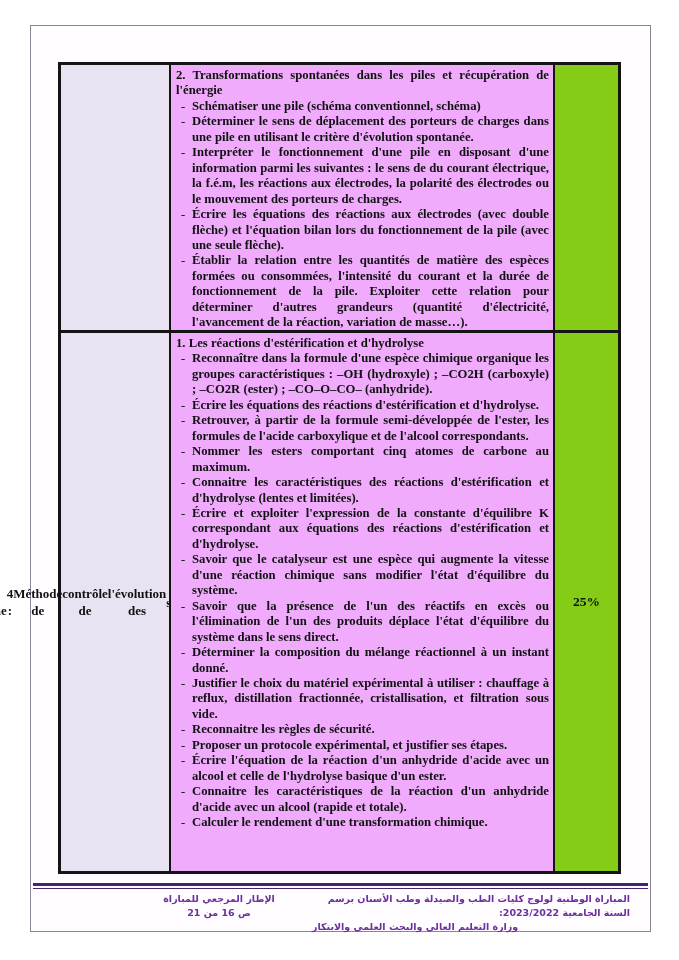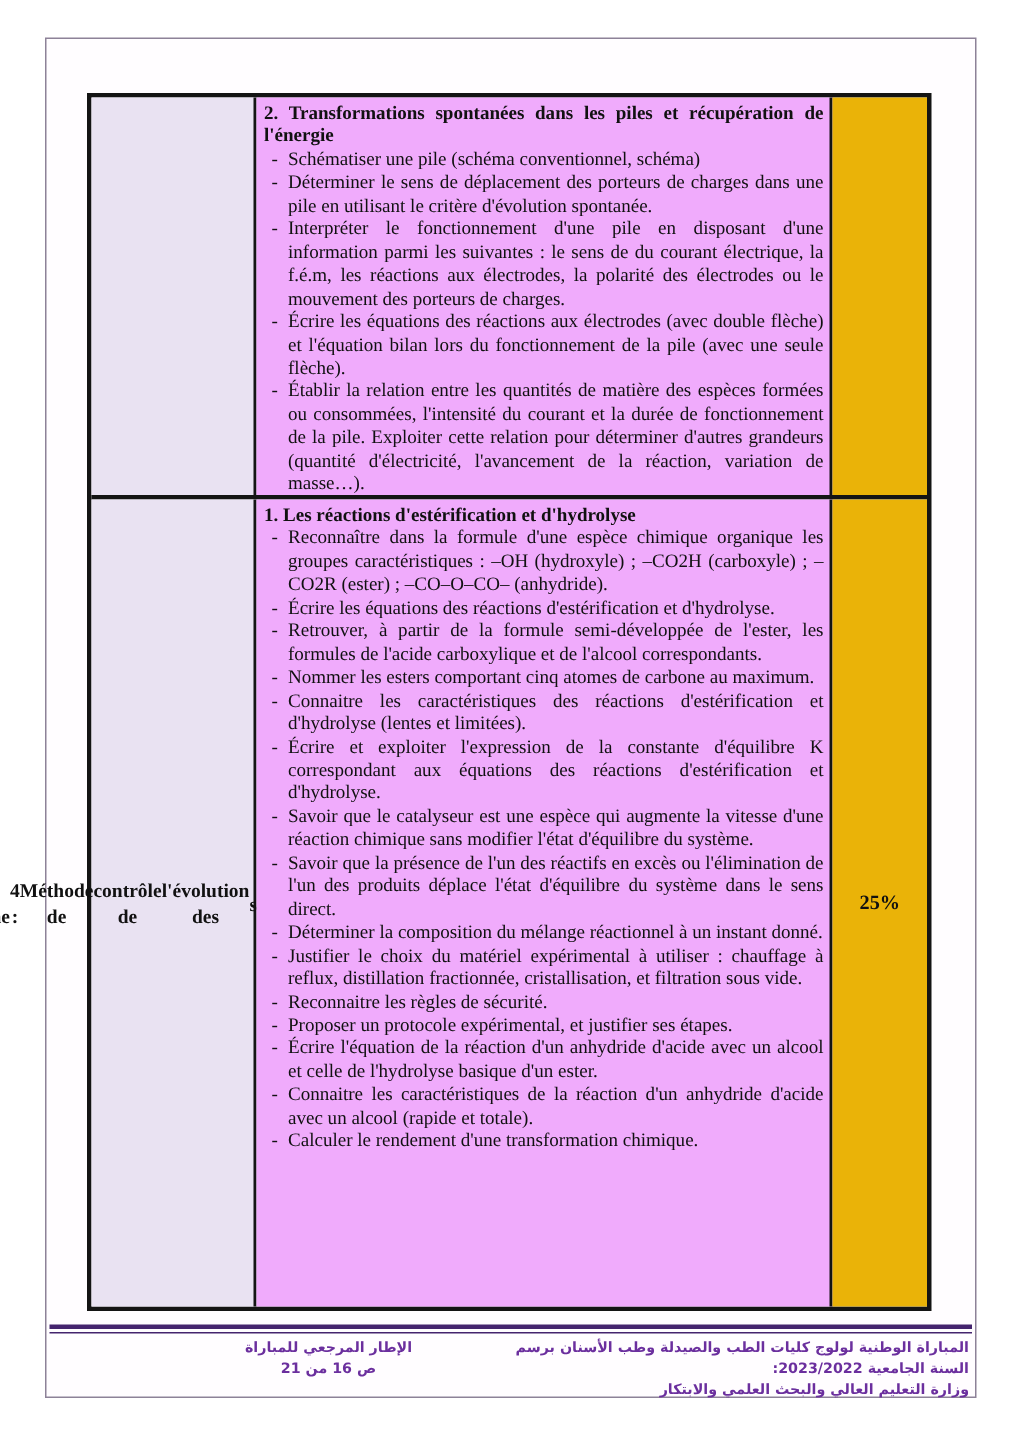--- a/index.html
+++ b/index.html
@@ -23,41 +23,41 @@
   .cell.domain{
     width:110px;flex:0 0 110px;background:#e9e2f2;border-right:2px solid #141414;
     display:flex;flex-direction:row;justify-content:center;align-items:center;
     font-weight:bold;font-size:13px;line-height:17px;text-align:center;padding:2px;
   }
   .cell.content{
     flex:1;background:#f0abfc;border-right:2px solid #141414;
     padding:3px 4px 0 5px;font-size:12.7px;line-height:15.45px;overflow:hidden;
   }
   .cell.weight{
-    width:63px;flex:0 0 63px;background:#eab308;
+    width:63px;flex:0 0 63px;background:#84cc16;
     display:flex;justify-content:center;align-items:center;
     font-weight:bold;font-size:13.5px;
   }
   .heading{font-weight:bold;text-align:justify;}
   .bullet{display:flex;}
   .bullet .dash{flex:0 0 16px;padding-left:5px;box-sizing:border-box;}
-  .bullet .btext{flex:1;text-align:justify;}
+  .bullet .btext{flex:1;text-align:justify;font-weight:bold;}
   .rule{
     position:absolute;left:2px;right:2px;top:857px;height:2px;
     border-top:3px solid #44246e;border-bottom:1px solid #44246e;
   }
   .footer{
     position:absolute;left:0;right:0;top:866px;height:36px;
     font-family:"DejaVu Sans", sans-serif;color:#6b2f9e;font-weight:bold;font-size:9.5px;
   }
   .footer-right{
-    position:absolute;right:4px;top:0;width:318px;direction:rtl;line-height:14px;
+    position:absolute;right:20px;top:0;width:318px;direction:rtl;line-height:14px;
   }
   .footer-right .fline1{text-align:right;}
-  .footer-right .fline2{text-align:right;}
+  .footer-right .fline2{text-align:left;}
   .footer-left{
     position:absolute;left:118px;top:0;width:140px;direction:rtl;line-height:14px;text-align:center;
   }
 </style>
 </head>
 <body>
 
 <div class="frame">
   <div class="tbl">
       <div class="trow r0">

